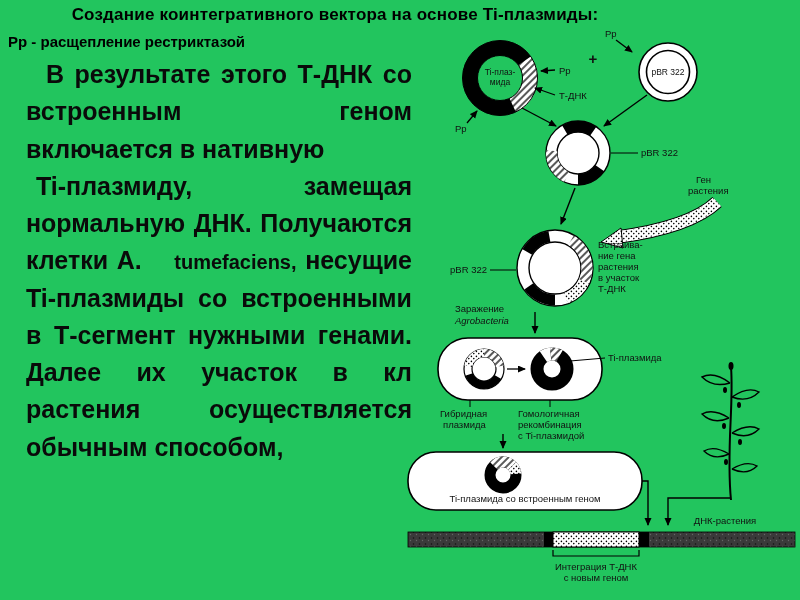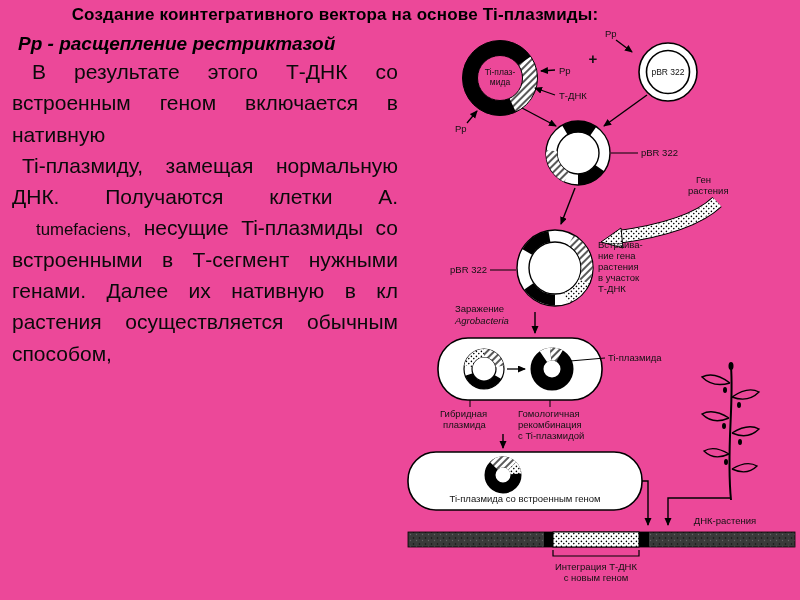--- a/index.html
+++ b/index.html
@@ -1,45 +1,45 @@
 <!DOCTYPE html>
 <html><head>
 <meta charset="utf-8">
 <style>
   * { margin:0; padding:0; box-sizing:border-box; }
   html,body { width:800px; height:600px; }
   body { font-family:"Liberation Sans",sans-serif; background:#fff; color:#000;
          position:relative; overflow:hidden; }
-  .slide { position:absolute; inset:0; background:#ec4899; }
+  .slide { position:absolute; inset:0; background:#22c55e; }
   .title { position:absolute; top:5px; left:30px; width:610px; text-align:center;
            font-size:17px; font-weight:bold; letter-spacing:.2px; }
-  .subtitle { position:absolute; top:33px; left:18px; font-size:19px; font-weight:bold;font-style:italic; }
-  .body-text { position:absolute; top:56px; left:12px; width:386px;
-               font-size:21px; line-height:1.49; text-align:justify; color:#0a0a0a; }
+  .subtitle { position:absolute; top:33px; left:8px; font-size:15px; font-weight:bold; }
+  .body-text { position:absolute; top:56px; left:26px; width:386px;
+               font-size:25px; line-height:1.49; text-align:justify; color:#0a0a0a;font-weight:bold; }
   .body-text p { margin:0; }
   .p1 { text-indent:20px; }
   .p2 { text-indent:10px; }
   .species { font-size:0.8em;margin-left:24px; }
   .diagram { position:absolute; left:400px; top:20px; width:400px; height:580px; }
   svg text { font-family:"Liberation Sans",sans-serif; font-size:9.5px; fill:#111; }
   svg text.t85 { font-size:8.5px; }
   svg text.t15 { font-size:15px; font-weight:bold; }
   svg text.it  { font-style:italic; }
 </style>
 </head>
 <body>
 
 <div class="slide">
 
   <div class="title">Создание коинтегративного вектора на основе Ti-плазмиды:</div>
   <div class="subtitle">Рр - расщепление рестриктазой</div>
 
   <div class="body-text">
     <p class="p1">В результате этого Т-ДНК со встроенным геном включается в нативную</p>
-    <p class="p2"><span>Ti-плазмиду, замещая нормальную ДНК. Получаются клетки A. </span><span class="species">tumefaciens,</span><span> несущие Ti-плазмиды со встроенными в Т-сегмент нужными генами. Далее их нативную в кл растения осуществляется обычным способом,</span></p>
+    <p class="p2"><span>Ti-плазмиду, замещая нормальную ДНК. Получаются клетки A. </span><span class="species">tumefaciens,</span><span> несущие Ti-плазмиды со встроенными в Т-сегмент нужными генами. Далее их участок в кл растения осуществляется обычным способом,</span></p>
   </div>
 
   <svg class="diagram" viewBox="0 0 400 580">
     <defs>
       <marker id="arr" markerUnits="userSpaceOnUse" markerWidth="9" markerHeight="9" refX="7" refY="3.5" orient="auto">
         <path d="M0,0 L8,3.5 L0,7 Z" fill="#000"></path>
       </marker>
       <pattern id="hatch" width="5" height="5" patternUnits="userSpaceOnUse" patternTransform="rotate(45)">
         <rect width="5" height="5" fill="#fff"></rect>
         <line x1="1" y1="0" x2="1" y2="5" stroke="#000" stroke-width="1.3"></line>

